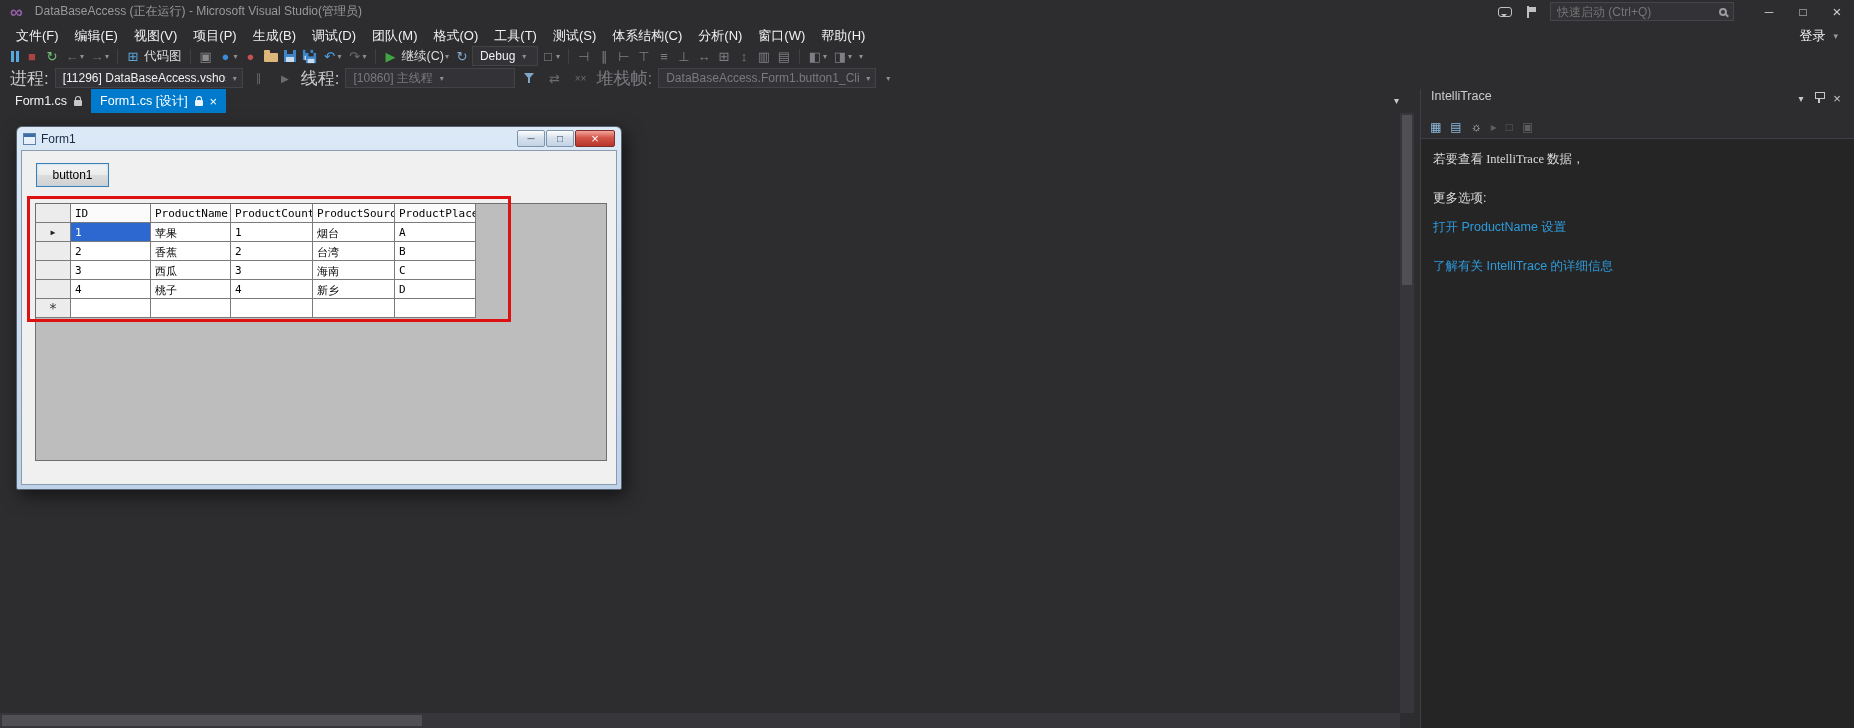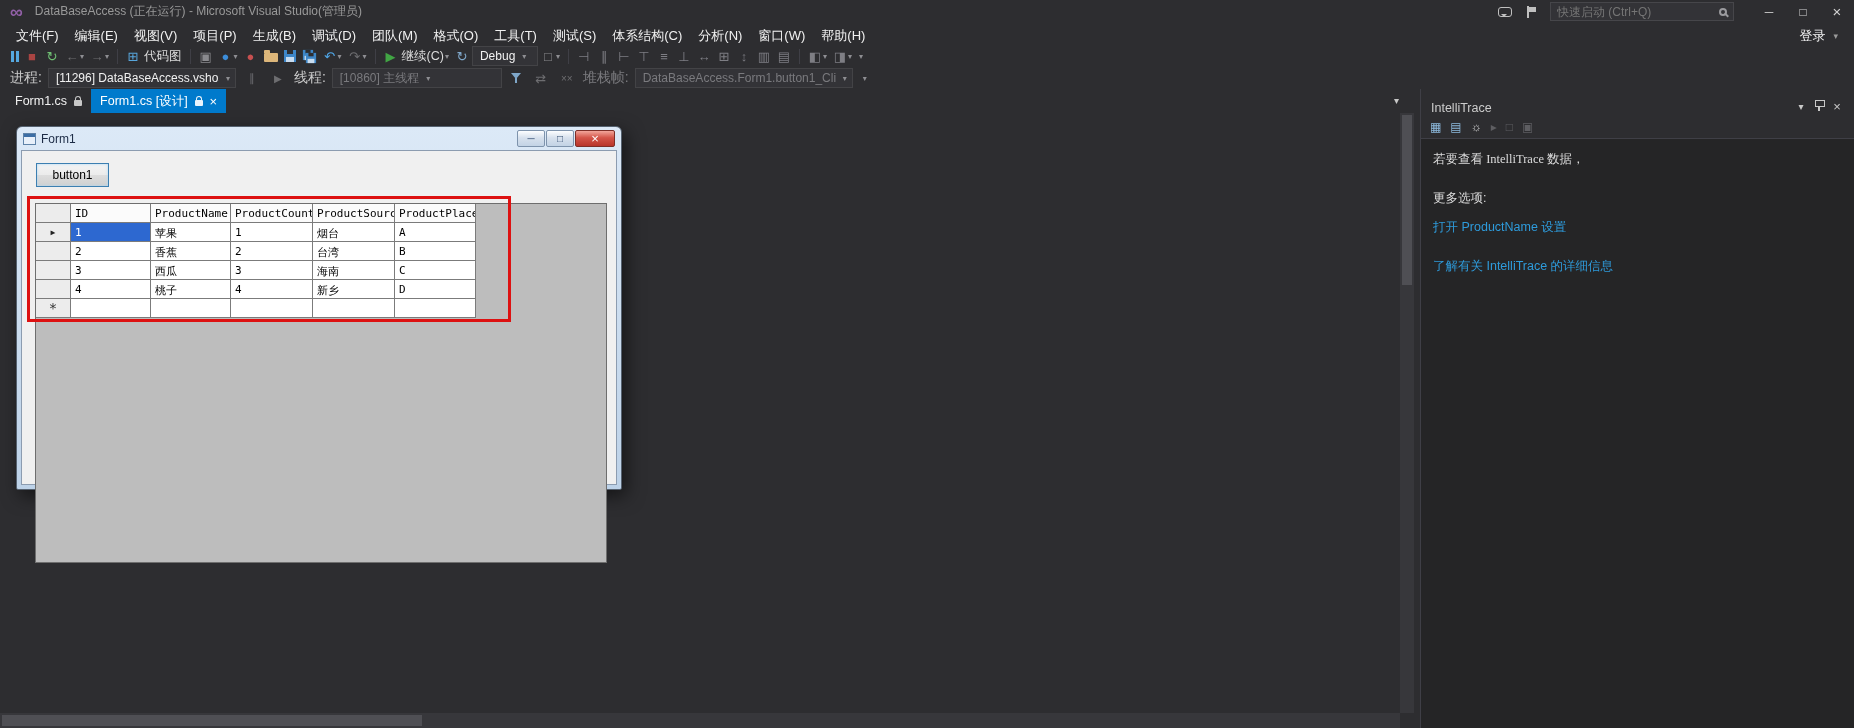--- a/index.html
+++ b/index.html
@@ -47,21 +47,21 @@
   .stack .icon-save { position:absolute; }
   .stack .icon-save:first-child { left:0; top:0; transform:scale(.85); }
   .stack .icon-save:last-child { left:3px; top:3px; transform:scale(.85); }
   .tb-label { font-size:12.5px; color:#DCDCDC; margin-left:4px; white-space:nowrap; }
   .combo { display:inline-flex; align-items:center; height:20px; background:#333337; border:1px solid #434346; padding:0 5px 0 7px; gap:7px; font-size:12px; color:#F1F1F1; }
   .combo .val { overflow:hidden; white-space:nowrap; }
   .combo.disabled .val { color:#7A7A7E; }
   .combo .caret { margin:0; }
   
   .debugbar { position:absolute; top:67px; left:0; right:0; height:22px; display:flex; align-items:center; gap:6px; padding-left:10px; }
-  .dbg-label { font-size:14px; color:#C9C9C9; white-space:nowrap; }
+  .dbg-label { font-size:17px; color:#C9C9C9; white-space:nowrap; }
   .dbg-label.dim { color:#7A7A7E; }
   .icon-funnel { position:relative; width:11px; height:10px; }
   .icon-funnel::before { content:''; position:absolute; left:0; top:0; border-left:5px solid transparent; border-right:5px solid transparent; border-top:6px solid #7FA7C9; }
   .icon-funnel::after { content:''; position:absolute; left:4px; top:5px; width:2px; height:5px; background:#7FA7C9; }
   
   .tabstrip { position:absolute; top:89px; left:0; width:1414px; height:24px; display:flex; align-items:stretch; padding-left:6px; }
   .tab { display:flex; align-items:center; gap:7px; padding:0 9px; font-size:12.5px; color:#F1F1F1; }
   .tab.active { background:var(--accent,#007ACC); color:#FFFFFF; }
   .mini-lock { position:relative; width:8px; height:6px; background:#C8C8C8; border-radius:1px; margin-top:4px; }
   .mini-lock::before { content:''; position:absolute; top:-4px; left:1px; width:4px; height:4px; border:1px solid #C8C8C8; border-bottom:none; border-radius:3px 3px 0 0; }
@@ -70,21 +70,21 @@
   .tab-close { font-size:13px; color:inherit; }
   .doc-chevron { position:absolute; top:95px; left:1394px; color:#C8C8C8; font-size:10px; }
   
   .doc-area { position:absolute; top:113px; left:0; width:1414px; height:615px; background:#2D2D30; }
   .v-scroll { position:absolute; top:113px; left:1400px; width:14px; height:600px; background:#37373B; }
   .v-scroll .thumb { position:absolute; top:2px; left:2px; width:10px; height:170px; background:#4F4F54; }
   .h-scroll { position:absolute; top:713px; left:0; width:1400px; height:15px; background:#37373B; }
   .h-scroll .thumb { position:absolute; top:2px; left:2px; width:420px; height:11px; background:#4F4F54; }
   
   .panel { position:absolute; top:89px; left:1420px; width:434px; bottom:0; background:#252526; border-left:1px solid #3F3F46; }
-  .panel-header { height:26px; display:flex; align-items:flex-end; padding:0 8px 0 10px; background:#2D2D30; font-size:12.5px; color:#CCCCCC; }
+  .panel-header { height:26px; display:flex; align-items:flex-start; padding:0 8px 0 10px; background:#2D2D30; font-size:12.5px; color:#CCCCCC; }
   .panel-header .ph-title { flex:1; }
   .ph-ic { display:flex; align-items:center; justify-content:center; width:18px; height:18px; color:#C8C8C8; font-size:10px; }
   .icon-pin { position:relative; width:10px; height:14px; }
   .icon-pin::before { content:''; position:absolute; left:1px; top:1px; width:8px; height:5px; border:1px solid #C8C8C8; }
   .icon-pin::after { content:''; position:absolute; left:4px; top:7px; width:2px; height:5px; background:#C8C8C8; }
   .panel-toolbar { height:24px; display:flex; align-items:center; gap:9px; padding-left:9px; background:#2D2D30; border-bottom:1px solid #3F3F46; }
   .pt-ic { font-size:12px; }
   .blue-ic { color:#8CB8DC; }
   .gray-ic { color:#5E5E62; }
   .panel-body { padding:12px 12px; font-size:12.5px; color:#DCDCDC; }
@@ -110,21 +110,21 @@
   .fw-btn { width:28px; height:17px; border:1px solid #7E93AC; border-radius:2px;
     background:linear-gradient(#FDFEFF,#D7E1ED 45%,#C3D3E5); color:#2F4A6E;
     display:flex; align-items:center; justify-content:center; font-size:10px; }
   .fw-btn.fw-close { width:40px; background:linear-gradient(#F2A69B,#D45549 45%,#B8352B); border-color:#7E2F28; color:#FFFFFF; font-size:13px; }
   .fw-body { position:absolute; left:4px; right:4px; top:23px; bottom:4px; background:#F0F0F0; border:1px solid #8C9CB0; }
   .app-button { position:absolute; left:14px; top:12px; width:73px; height:24px;
     border:1px solid #3C7FB1; background:linear-gradient(#F4F4F4,#EBEBEB 50%,#DDDDDD 50%,#D0D0D0);
     box-shadow:inset 0 0 3px #AED6F2; display:flex; align-items:center; justify-content:center;
     font-size:12px; color:#000000; }
   
-  .dgv { position:absolute; left:13px; top:52px; width:572px; height:360px; background:#BDBDBD; border:1px solid #6E6E6E; overflow:hidden; }
+  .dgv { position:absolute; left:13px; top:52px; width:572px; height:258px; background:#BDBDBD; border:1px solid #6E6E6E; overflow:hidden; }
   .dgv-r { display:flex; height:19px; }
   .dgv-c { height:19px; border-right:1px solid #7B7B7B; border-bottom:1px solid #7B7B7B;
     background:#FFFFFF; color:#000000; font:11px "DejaVu Sans Mono",monospace;
     padding:3px 0 0 4px; overflow:hidden; white-space:nowrap; }
   .c0 { width:35px; } .c1 { width:80px; } .c2 { width:80px; } .c3 { width:82px; } .c4 { width:82px; } .c5 { width:81px; }
   .dgv-h { background:#FBFBFB; }
   .dgv-rh { background:#ECECEC; display:flex; align-items:center; justify-content:center; padding:0; }
   .sel { background:var(--selection,#2D68D0); color:#FFFFFF; }
   .cur-arrow { font-size:8px; color:#222222; }
   .new-marker { font-size:14px; color:#333333; line-height:10px; }

